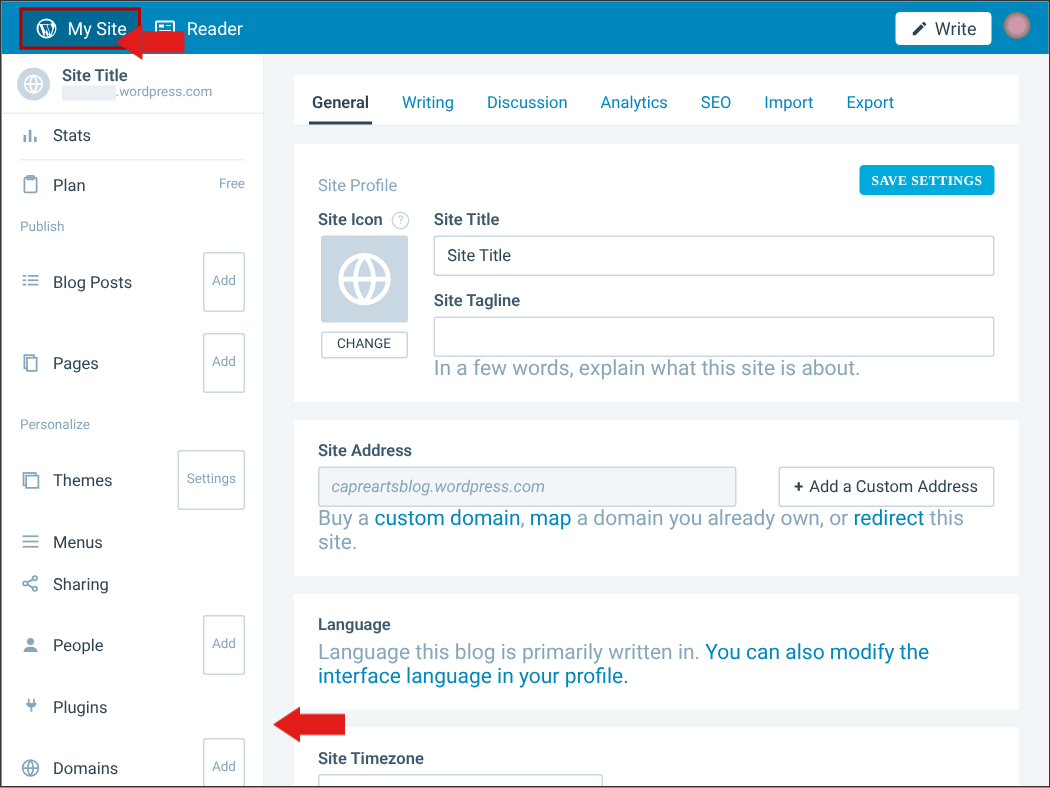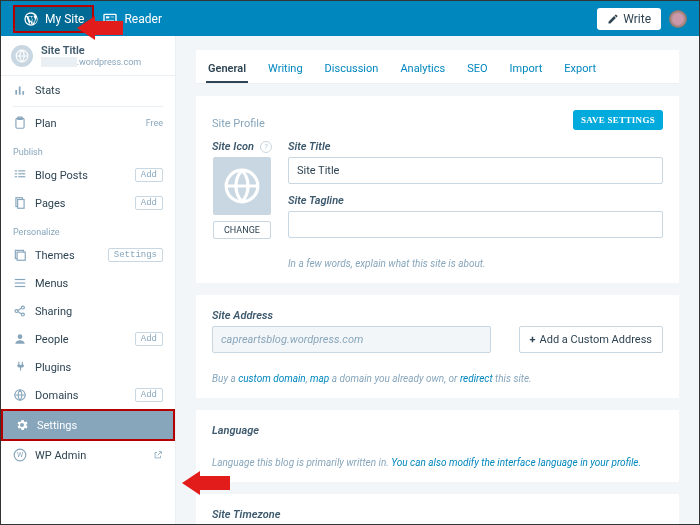--- a/index.html
+++ b/index.html
@@ -2,37 +2,37 @@
 <html><head>
   <meta charset="utf-8">
   <style>
     * { margin: 0; padding: 0; box-sizing: border-box; font-family: -apple-system, BlinkMacSystemFont, "Segoe UI", Roboto, sans-serif; }
     body { width: 700px; height: 525px; overflow: hidden; background: #f3f6f8; border: 1px solid #333; }
 
     .topbar { height: 35px; background: #0087be; display: flex; align-items: center; padding: 0 12px; justify-content: space-between; }
     .topbar-left { display: flex; align-items: center; }
     .topnav { display: flex; align-items: center; color: #fff; font-size: 12px; padding: 4px 8px; cursor: pointer; gap: 6px; }
     .topnav.active { border: 2px solid #b50000; background: #006a95; }
-    .topbar-right { display: flex; align-items: center; gap: 8px; }
+    .topbar-right { display: flex; align-items: flex-start; gap: 8px; }
     .write-btn { background: #fff; color: #2e4453; padding: 4px 10px; border-radius: 3px; font-size: 12px; display: flex; align-items: center; gap: 4px; cursor: pointer; }
     .avatar { width: 18px; height: 18px; border-radius: 50%; background: radial-gradient(circle, #c9a 40%, #876 70%); }
 
     .main { display: flex; height: calc(100% - 35px); }
     .sidebar { width: 175px; background: #fff; border-right: 1px solid #e9eff3; font-size: 11px; color: #2e4453; overflow-y: auto; }
     .site-header { padding: 8px 10px; display: flex; gap: 8px; border-bottom: 1px solid #e9eff3; align-items: center; }
     .site-icon-sm { width: 22px; height: 22px; border-radius: 50%; background: #c8d7e1; display:flex; align-items:center; justify-content:center; }
     .site-info .title { font-size: 11px; font-weight: 600; color: #3d596d; }
     .site-info .sub { font-size: 9px; color: #87a6bc; }
     .site-info .sub .blur { background: #e9eff3; color: transparent; }
 
     .section-head { color: #87a6bc; font-size: 9px; padding: 10px 12px 4px; text-transform: none; }
     .srow { display: flex; justify-content: space-between; align-items: center; padding: 7px 12px; color: #2e4453; cursor: pointer; }
     .srow .left { display: flex; align-items: center; gap: 8px; }
     .srow .ic { width: 14px; height: 14px; color: #87a6bc; display:flex; align-items:center; justify-content:center; }
-    .srow .badge { font-size: 9px; color: #87a6bc; border: 1px solid #c8d7e1; padding: 1px 5px; border-radius: 2px; font-family: Liberation Mono, monospace; }
+    .srow .badge { font-size: 9px; color: #87a6bc; border: 1px solid #c8d7e1; padding: 14px 5px; border-radius: 2px; }
     .srow .meta { font-size: 9px; color: #87a6bc; }
     .srow.selected { background: #87a6bc; color: #fff; border: 2px solid #b50000; margin: 0; }
     .srow.selected .ic { color: #fff; }
     .srow .ext { width: 10px; height: 10px; }
     .hr { height: 1px; background: #e9eff3; margin: 2px 12px; }
 
     .content { flex: 1; background: #f3f6f8; padding: 14px 20px; overflow-y: auto; }
     .tabs { display: flex; gap: 18px; border-bottom: 1px solid #e9eff3; padding: 6px 10px 0; background:#fff; }
     .tab { font-size: 11px; color: #0087be; padding: 6px 2px; cursor: pointer; }
     .tab.active { color: #2e4453; border-bottom: 2px solid #2e4453; font-weight: 600; }
@@ -40,24 +40,24 @@
     .card { background: #fff; margin-top: 12px; padding: 14px 16px; }
     .card-head { display: flex; justify-content: space-between; align-items: flex-end; padding-bottom: 10px; }
     .card-head .h { font-size: 11px; color: #87a6bc; }
     .save-btn { background: #00aadc; color: #fff; font-size: 9px; font-weight:600; padding: 5px 8px; border-radius: 3px; cursor: pointer; letter-spacing:0.3px;font-family:Liberation Serif, serif; }
 
     .profile-row { display: flex; gap: 16px; }
     .icon-col { display: flex; flex-direction: column; align-items: center; }
     .big-icon { width: 58px; height: 58px; background: #c8d7e1; display: flex; align-items: center; justify-content: center; border-radius: 2px; }
     .change-btn { border: 1px solid #c8d7e1; font-size: 9px; color: #2e4453; padding: 3px 10px; margin-top: 6px; cursor: pointer; border-radius: 2px; }
     .field-col { flex: 1; }
-    .label { font-size: 11px; font-weight: 600; color: #3d596d; margin-bottom: 4px; display:flex; align-items:center; gap:6px;font-style:italic;}
+    .label { font-size: 11px; font-weight: 600; color: #3d596d; margin-bottom: 4px; display:flex; align-items:center; gap:6px;}
     .qmark { width:12px; height:12px; border:1px solid #c8d7e1; border-radius:50%; color:#c8d7e1; font-size:8px; display:flex; align-items:center; justify-content:center;}
     .input { border: 1px solid #c8d7e1; padding: 6px 8px; font-size: 11px; width: 100%; color: #2e4453; border-radius: 2px; }
-    .hint { font-size: 10px; font-style: italic; color: #87a6bc; margin-top: 20px; }
+    .hint { font-size: 14px; color: #87a6bc; margin-top: 0; }
     .hint a, .hint .lnk { color: #0087be; cursor:pointer; }
 
     .addr-row { display: flex; gap: 28px; }
     .addr-input { flex: 1; background: #f3f6f8; border: 1px solid #c8d7e1; padding: 6px 8px; font-size: 11px; color: #87a6bc; font-style: italic; border-radius:2px;}
     .outline-btn { border: 1px solid #c8d7e1; background:#fff; padding: 6px 10px; font-size: 11px; color: #2e4453; border-radius:2px; cursor:pointer; display:flex; align-items:center; gap:4px; }
 
     .select { border: 1px solid #c8d7e1; padding: 6px 8px; font-size: 11px; color: #2e4453; width: 190px; display:flex; justify-content:space-between; align-items:center; cursor:pointer; border-radius:2px; }
     .chev { color:#87a6bc; font-size:10px; }
 
     .arrow { position: absolute; pointer-events: none; }

